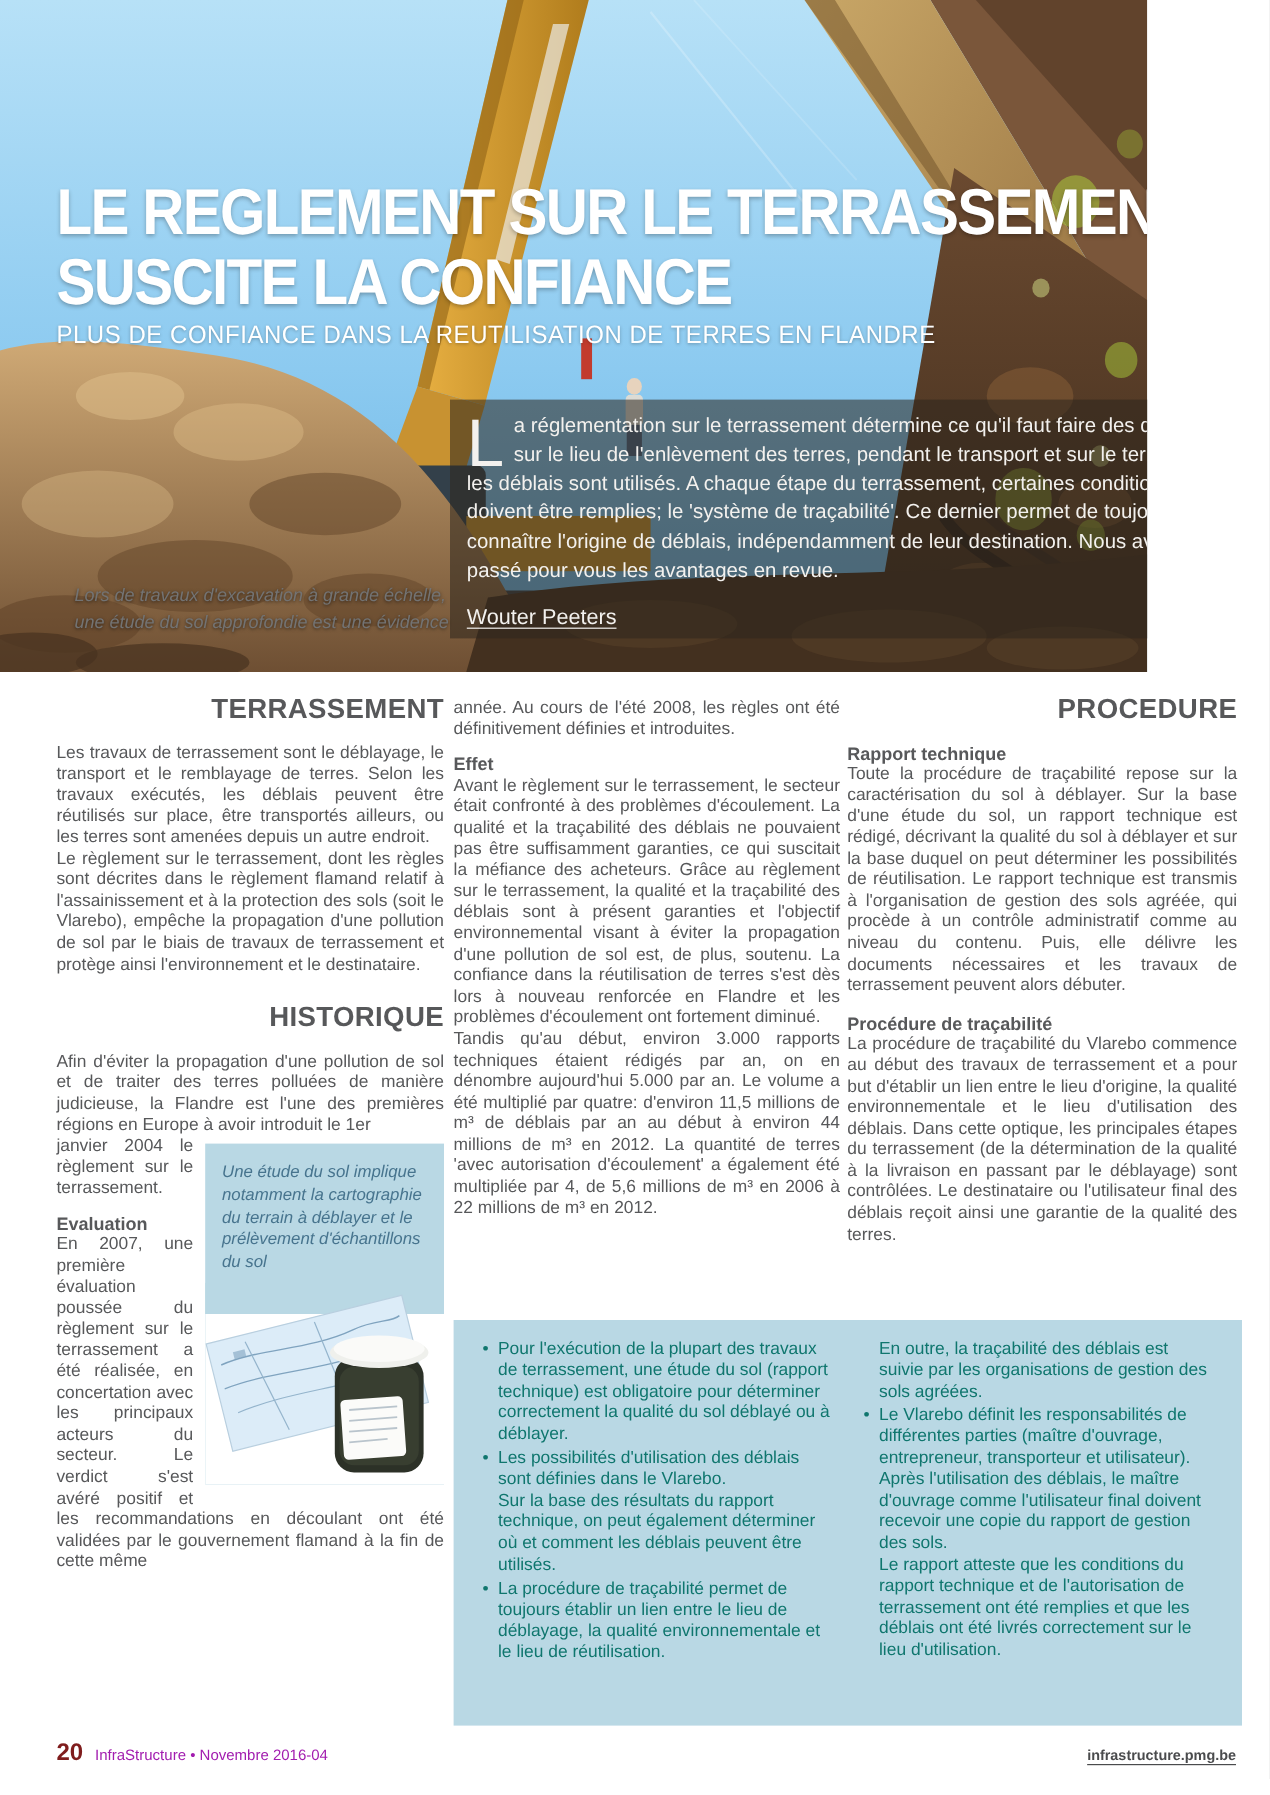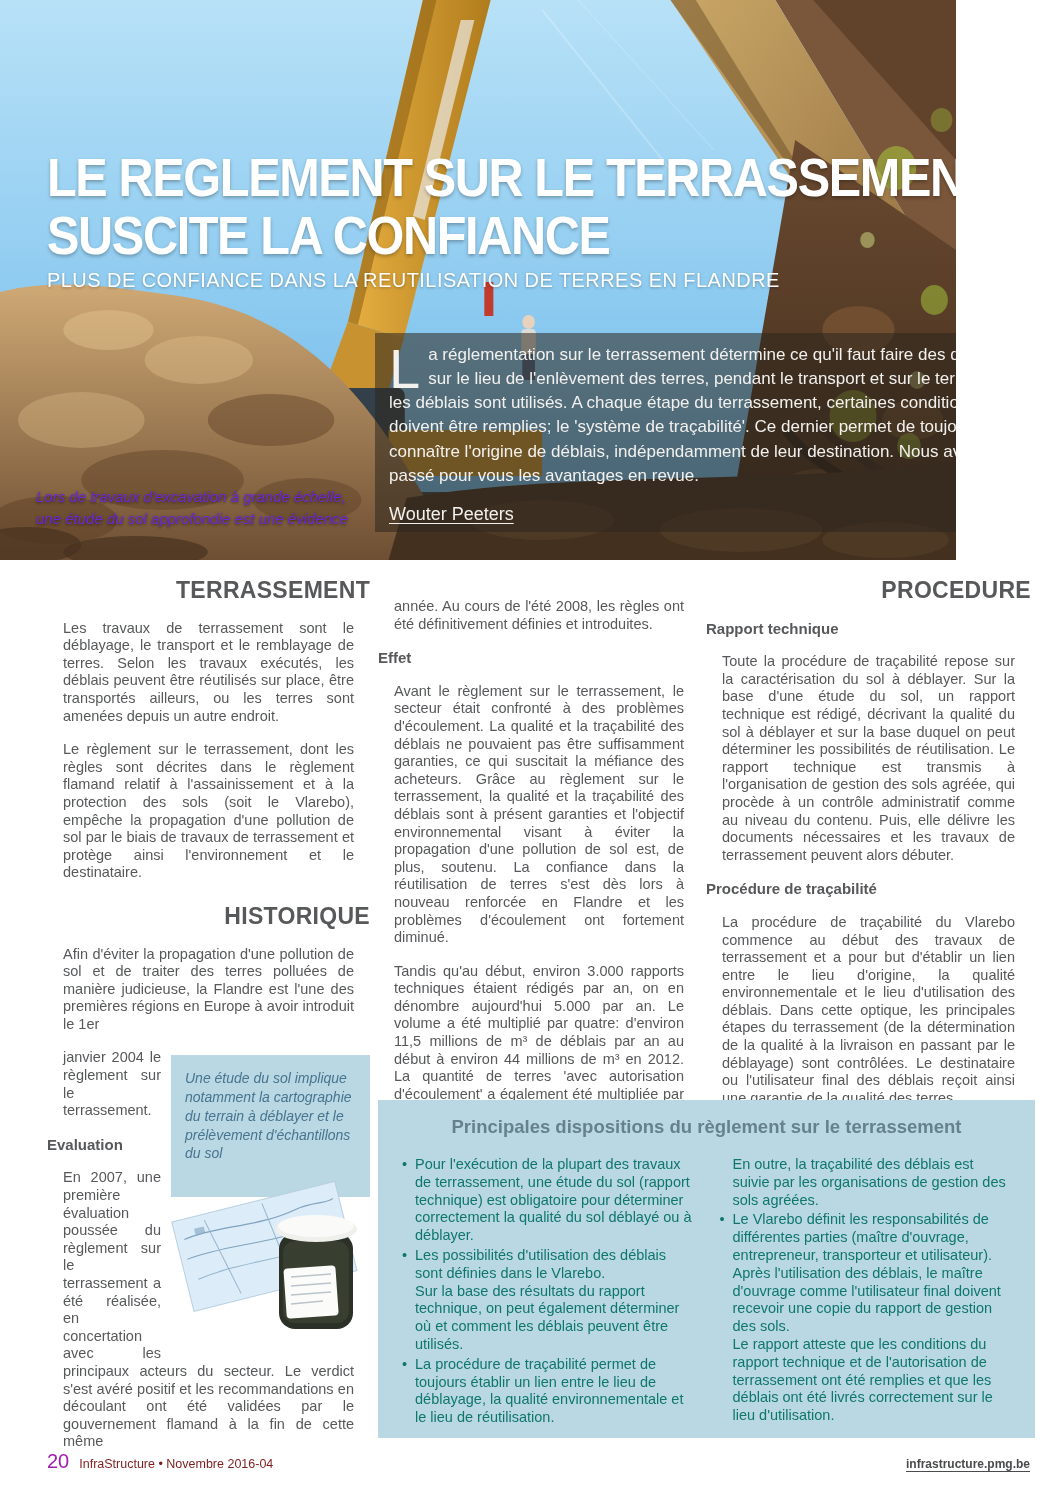--- a/index.html
+++ b/index.html
@@ -15,34 +15,34 @@
               text-shadow:0 2px 4px rgba(0,0,0,.28);}
   .hero-subtitle{position:absolute;left:47px;top:268px;color:#fff;font-size:21px;
               letter-spacing:.5px;white-space:nowrap;transform:scaleX(.95);
               transform-origin:left top;text-shadow:0 1px 3px rgba(0,0,0,.3);}
   .intro-box{position:absolute;left:375px;top:333px;width:660px;height:199px;
               background:rgba(46,38,30,.55);padding:10px 16px 8px 14px;box-sizing:border-box;
               color:#f3f1ee;font-size:17px;line-height:1.42;text-align:left;}
   .dropcap{float:left;font-size:56px;line-height:44px;margin:4px 8px 0 0;font-weight:400;}
   .author{display:inline-block;margin-top:14px;font-size:18px;
           text-decoration:underline;text-underline-offset:3px;}
-  .hero-caption{position:absolute;left:36px;top:486px;width:330px;color:#6d28d9;
+  .hero-caption{position:absolute;left:62px;top:486px;width:330px;color:#737373;
           font-style:italic;font-size:15px;line-height:1.45;
           text-shadow:0 1px 3px rgba(0,0,0,.6);}
 
   
   .col{position:absolute;top:570px;padding-top:12px;font-size:14.5px;line-height:17.6px;
        text-align:justify;color:#57585a;box-sizing:border-box;}
   .col1{left:47px;width:323px;}
   .col2{left:378px;width:322px;}
   .col3{left:706px;width:325px;}
   h2.section{font-size:23px;font-weight:700;margin:0 0 20px 0;letter-spacing:.3px;text-align:right;}
   h2.section.later{margin-top:26px;}
   h3.sub{font-size:15px;font-weight:700;margin:12px 0 0 0;text-align:left;}
-  .col p{margin:16px;}
+  .col p{margin:0;}
 
   
   .side-panel{float:right;width:199px;margin:6px 0 8px 10px;background:#b9d8e4;}
   .side-caption{font-style:italic;font-size:14px;line-height:1.34;color:#47748e;
        padding:14px 12px 8px 14px;text-align:left;}
   .side-photo{display:block;width:199px;height:168px;}
 
   
   .info-box{position:absolute;left:378px;top:1100px;width:657px;height:338px;
        background:#b9d8e4;box-sizing:border-box;padding:16px 24px 0 24px;}
@@ -50,22 +50,22 @@
        margin:0 0 18px 0;}
   .info-cols{display:flex;gap:26px;}
   .info-col{flex:1;font-size:14.5px;line-height:17.8px;color:#0f766e;text-align:left;}
   .item{position:relative;padding-left:13px;white-space:pre-line;margin-bottom:2px;}
   .item.bullet::before{content:"\2022";position:absolute;left:0;top:0;}
 
   
   .footer{position:absolute;left:47px;right:28px;top:1450px;display:flex;
        justify-content:space-between;align-items:baseline;}
   .footer-left{display:flex;align-items:baseline;gap:10px;}
-  .page-num{font-size:20px;font-weight:400;color:#a21caf;}
-  .mag{font-size:12.5px;color:#7f1d1d;}
+  .page-num{font-size:20px;font-weight:700;color:#7f1d1d;}
+  .mag{font-size:12.5px;color:#a21caf;}
   .site{font-size:12px;font-weight:700;color:#4a4b4d;text-decoration:underline;
        text-underline-offset:3px;cursor:pointer;}
 </style>
 </head>
 <body>
 
 <div class="page">
 
   <div class="hero">
     <svg viewBox="0 0 1058 560" preserveAspectRatio="none">
@@ -223,21 +223,20 @@
 
   <div class="col col3">
     <h2 class="section">PROCEDURE</h2>
     <h3 class="sub" style="margin-top:0;">Rapport technique</h3>
     <p>Toute la procédure de traçabilité repose sur la caractérisation du sol à déblayer. Sur la base d'une étude du sol, un rapport technique est rédigé, décrivant la qualité du sol à déblayer et sur la base duquel on peut déterminer les possibilités de réutilisation. Le rapport technique est transmis à l'organisation de gestion des sols agréée, qui procède à un contrôle administratif comme au niveau du contenu. Puis, elle délivre les documents nécessaires et les travaux de terrassement peuvent alors débuter.</p>
     <h3 class="sub" style="margin-top:14px;">Procédure de traçabilité</h3>
     <p>La procédure de traçabilité du Vlarebo commence au début des travaux de terrassement et a pour but d'établir un lien entre le lieu d'origine, la qualité environnementale et le lieu d'utilisation des déblais. Dans cette optique, les principales étapes du terrassement (de la détermination de la qualité à la livraison en passant par le déblayage) sont contrôlées. Le destinataire ou l'utilisateur final des déblais reçoit ainsi une garantie de la qualité des terres.</p>
   </div>
 
   <div class="info-box">
-    <div class="info-title">Principales dispositions du règlement sur le terrassement</div>
     <div class="info-cols">
       <div class="info-col">
         <div class="item bullet">Pour l'exécution de la plupart des travaux de terrassement, une étude du sol (rapport technique) est obligatoire pour déterminer correctement la qualité du sol déblayé ou à déblayer.</div>
         <div class="item bullet">Les possibilités d'utilisation des déblais sont définies dans le Vlarebo.
 Sur la base des résultats du rapport technique, on peut également déterminer où et comment les déblais peuvent être utilisés.</div>
         <div class="item bullet">La procédure de traçabilité permet de toujours établir un lien entre le lieu de déblayage, la qualité environnementale et le lieu de réutilisation.</div>
       </div>
       <div class="info-col">
         <div class="item">En outre, la traçabilité des déblais est suivie par les organisations de gestion des sols agréées.</div>
         <div class="item bullet">Le Vlarebo définit les responsabilités de différentes parties (maître d'ouvrage, entrepreneur, transporteur et utilisateur).

